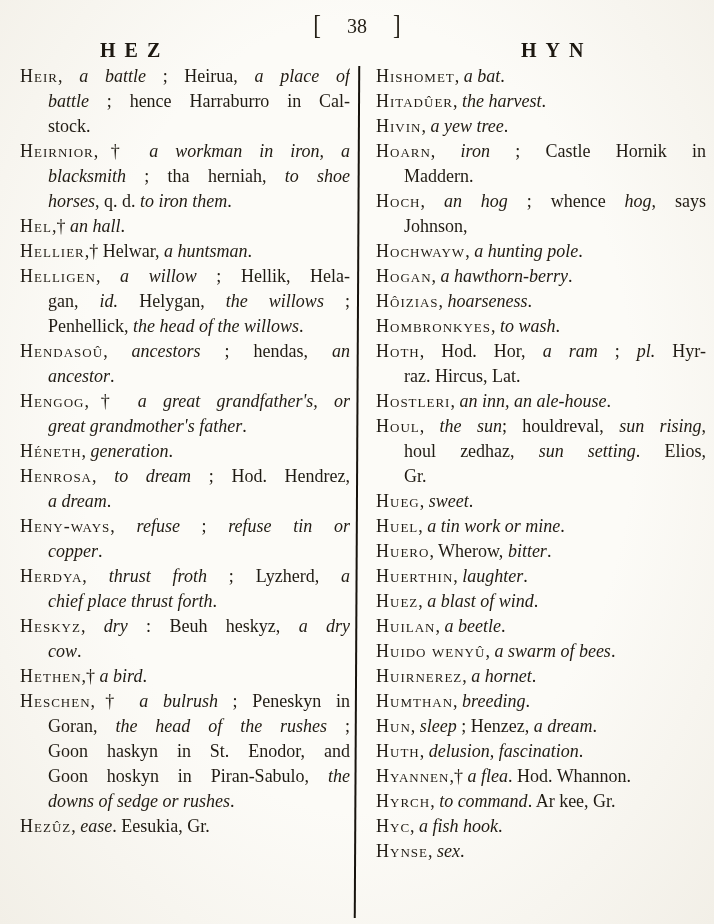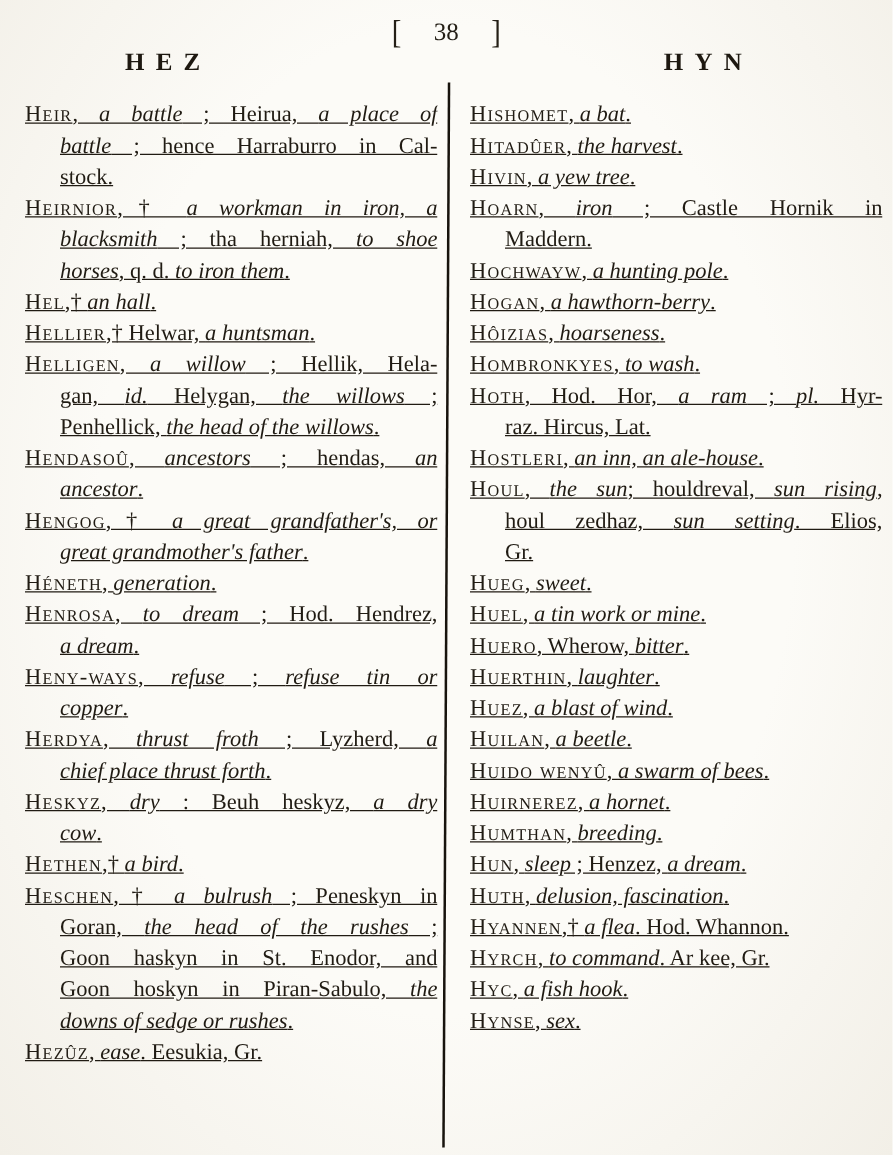--- a/index.html
+++ b/index.html
@@ -14,26 +14,26 @@
     position:absolute;top:13px;left:0;width:100%;
     display:flex;justify-content:center;align-items:center;gap:26px;
     font-size:20px;color:#241f16;
   }
   .pagenum .bracket{font-size:23px;transform:scaleY(1.15);}
   .colheader{
     position:absolute;top:39px;font-size:20px;font-weight:bold;
     letter-spacing:9px;color:#1d1810;
   }
   .h-left{left:100px;}
-  .h-right{left:521px;margin-left:10px;}
+  .h-right{left:521px;}
   .divider{
     position:absolute;top:66px;left:356px;width:2px;height:852px;
     background:#17130d;transform:rotate(0.3deg);
   }
-  .column{position:absolute;top:79px;text-decoration:underline;}
+  .column{position:absolute;top:64px;}
   .col-left{left:20px;width:330px;}
   .col-right{left:376px;width:330px;}
   .entry{margin:0;}
   .line{height:25px;line-height:25px;overflow:hidden;}
   .line.cont{padding-left:28px;}
   .line.just{text-align:justify;}
   .line.just::after{content:"";display:inline-block;width:100%;}
   .run-sc{font-variant:small-caps;letter-spacing:1px;}
   .run-i{font-style:italic;}
   .run-r{font-style:normal;}
@@ -125,20 +125,24 @@
         <div class="line"><span class="run-sc">Hitadûer</span><span class="run-r">, </span><span class="run-i">the harvest</span><span class="run-r">.</span></div>
       </div>
       <div class="entry">
         <div class="line"><span class="run-sc">Hivin</span><span class="run-r">, </span><span class="run-i">a yew tree</span><span class="run-r">.</span></div>
       </div>
       <div class="entry">
         <div class="line just"><span class="run-sc">Hoarn</span><span class="run-r">, </span><span class="run-i">iron</span><span class="run-r"> ; Castle Hornik in</span></div>
         <div class="line cont"><span class="run-r">Maddern.</span></div>
       </div>
       <div class="entry">
+        <div class="line just"><span class="run-sc">Hoch</span><span class="run-r">, </span><span class="run-i">an hog</span><span class="run-r"> ; whence </span><span class="run-i">hog</span><span class="run-r">, says</span></div>
+        <div class="line cont"><span class="run-r">Johnson,</span></div>
+      </div>
+      <div class="entry">
         <div class="line"><span class="run-sc">Hochwayw</span><span class="run-r">, </span><span class="run-i">a hunting pole</span><span class="run-r">.</span></div>
       </div>
       <div class="entry">
         <div class="line"><span class="run-sc">Hogan</span><span class="run-r">, </span><span class="run-i">a hawthorn-berry</span><span class="run-r">.</span></div>
       </div>
       <div class="entry">
         <div class="line"><span class="run-sc">Hôizias</span><span class="run-r">, </span><span class="run-i">hoarseness</span><span class="run-r">.</span></div>
       </div>
       <div class="entry">
         <div class="line"><span class="run-sc">Hombronkyes</span><span class="run-r">, </span><span class="run-i">to wash</span><span class="run-r">.</span></div>

